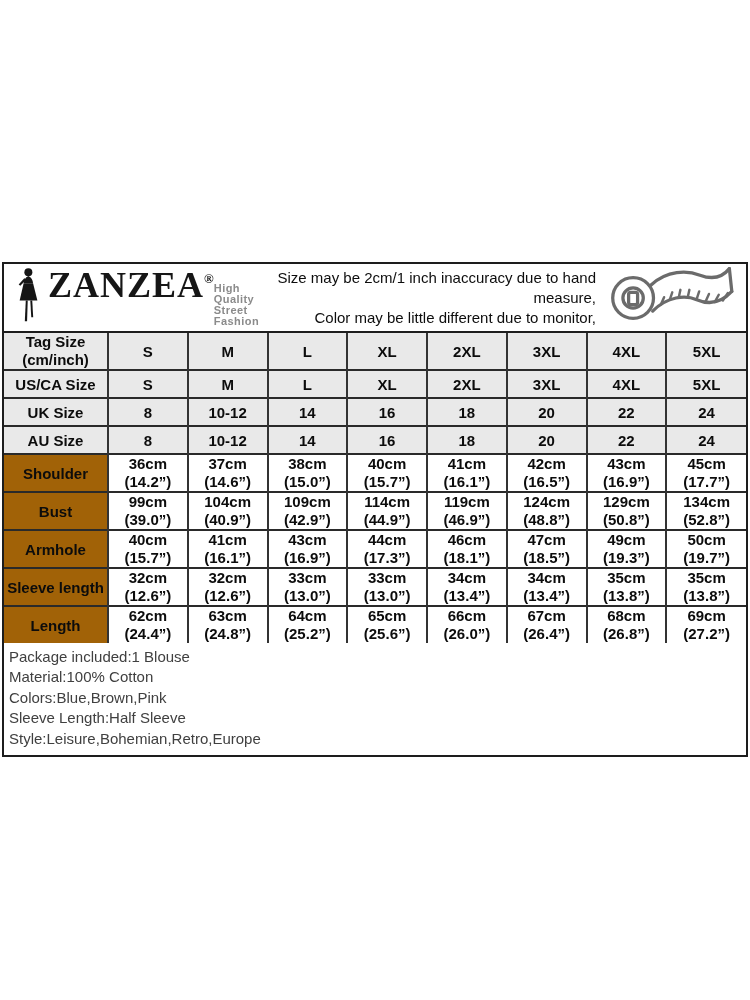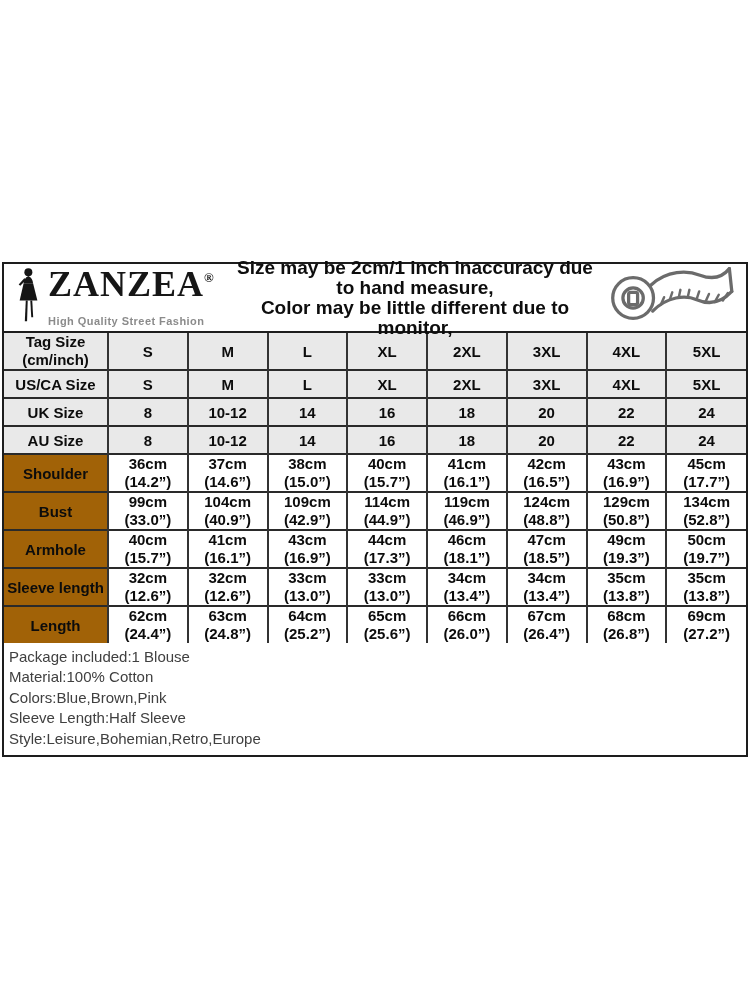--- a/index.html
+++ b/index.html
@@ -12,29 +12,29 @@
     position:absolute;left:2px;top:262px;width:746px;box-sizing:border-box;
     border:2px solid #1d1d1d;background:#fff;
   }
   
   .top-strip{
     display:flex;align-items:center;height:67px;
     border-bottom:2px solid #1d1d1d;background:#fff;
   }
   .brand{display:flex;align-items:center;padding-left:8px;width:222px;flex:0 0 auto;}
   .woman{flex:0 0 auto;margin-right:2px;}
-  .brand-text{display:flex;flex-direction:column;line-height:1;}
+  .brand-text{display:flex;flex-direction:row;line-height:1;}
   .brand-name{
     font-family:"Liberation Serif", serif;font-weight:700;font-size:36px;
     letter-spacing:1px;color:#161616;line-height:0.92;white-space:nowrap;
   }
   .brand-name .reg{font-size:13px;vertical-align:14px;letter-spacing:0;}
   .tagline{font-size:11px;color:#8b8b8b;letter-spacing:0.45px;margin-top:14px;font-weight:700;}
   .disclaimer{
-    flex:1 1 auto;text-align:center;font-weight:700;font-size:19px;
+    flex:1 1 auto;text-align:right;font-weight:400;font-size:15px;
     line-height:20px;color:#0d0d0d;padding-top:1px;
   }
   .tape{flex:0 0 auto;width:146px;display:flex;justify-content:center;align-items:center;padding-right:4px;}
   
   table{border-collapse:collapse;width:100%;table-layout:fixed;}
   col.lab{width:104px;}
   th,td{
     border-left:2px solid #333;border-top:2px solid #2a2a2a;
     text-align:center;vertical-align:middle;padding:0;
     font-weight:700;font-size:15px;color:#0c0c0c;
@@ -197,21 +197,21 @@
           </td>
           <td>
             <div class="cell-l1">45cm</div>
             <div class="cell-l2">(17.7”)</div>
           </td>
         </tr>
         <tr class="measure-row">
           <th>Bust</th>
           <td>
             <div class="cell-l1">99cm</div>
-            <div class="cell-l2">(33.0”)</div>
+            <div class="cell-l2">(39.0”)</div>
           </td>
           <td>
             <div class="cell-l1">104cm</div>
             <div class="cell-l2">(40.9”)</div>
           </td>
           <td>
             <div class="cell-l1">109cm</div>
             <div class="cell-l2">(42.9”)</div>
           </td>
           <td>

